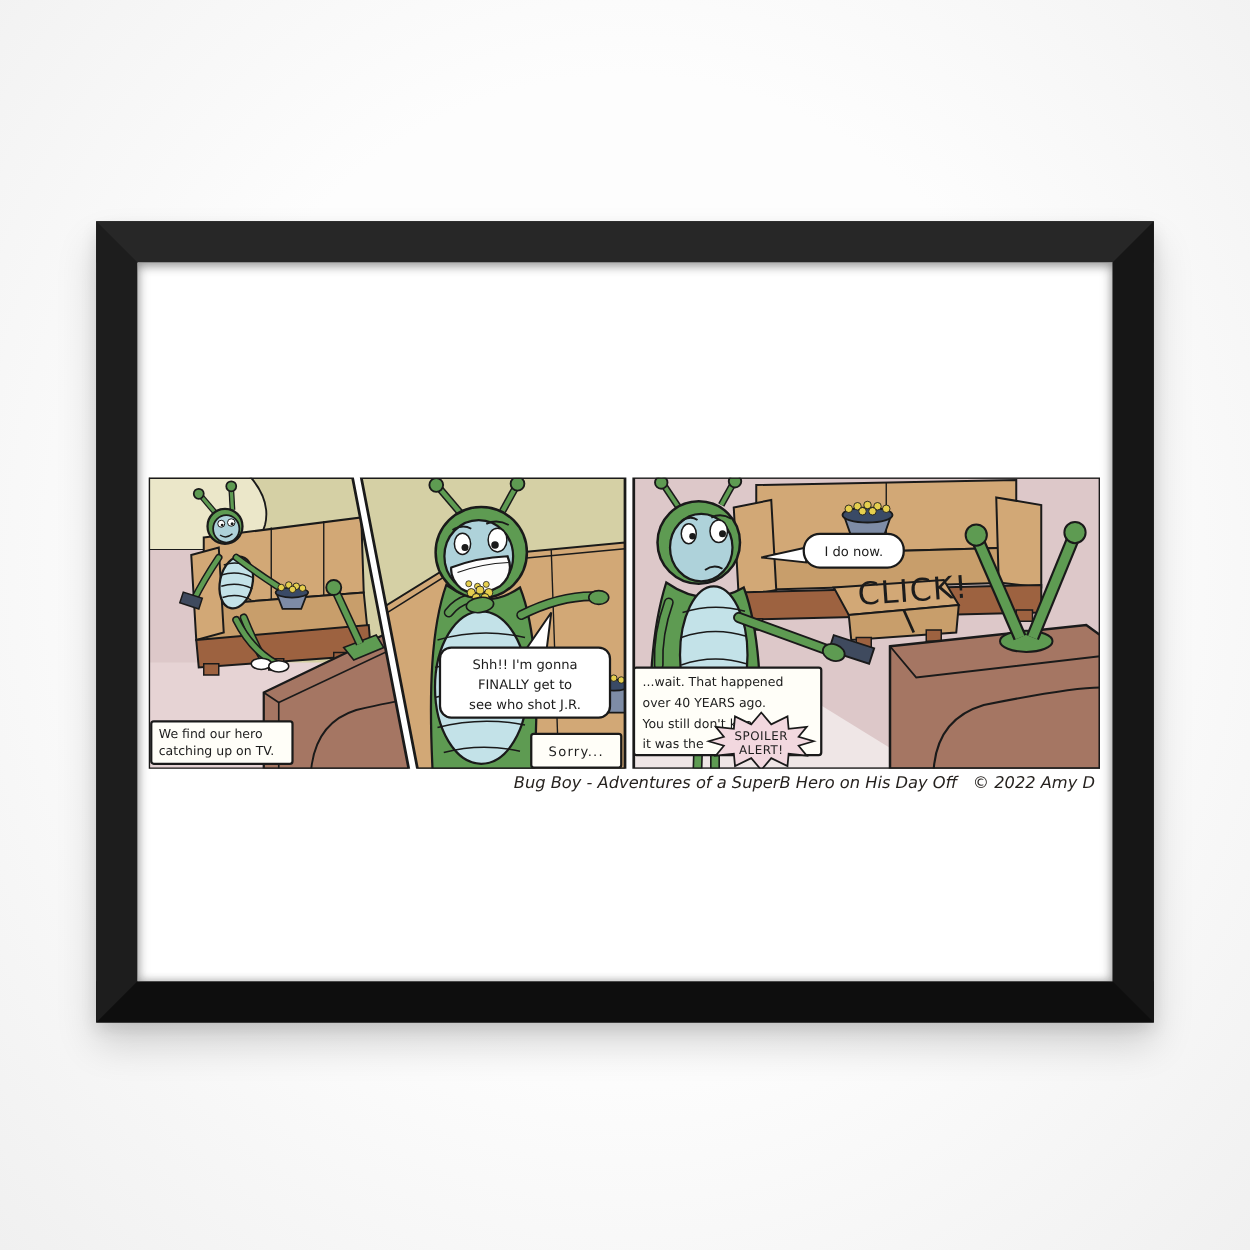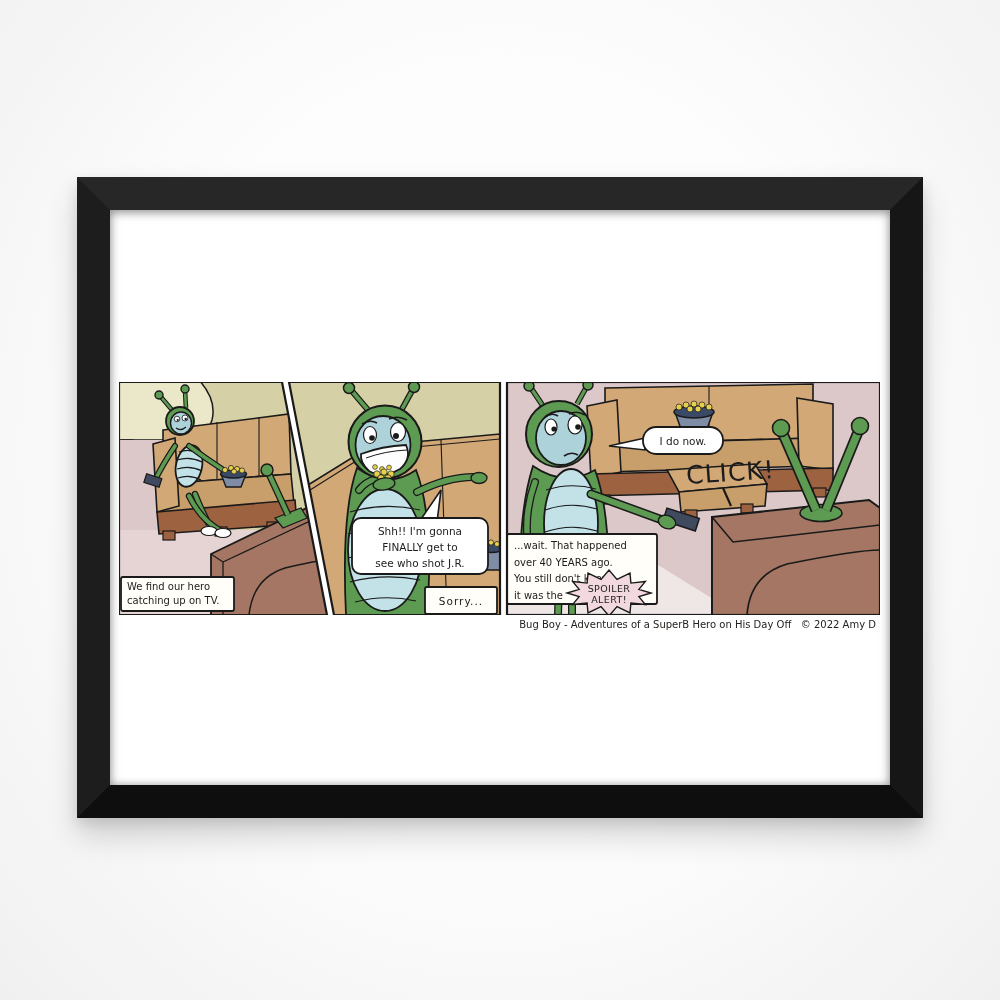--- a/index.html
+++ b/index.html
@@ -20,21 +20,21 @@
   .matte{
     position:relative;width:780px;height:575px;background:#ffffff;
     box-shadow:inset 0 4px 8px rgba(0,0,0,.28),
                inset 4px 0 8px rgba(0,0,0,.10),
                inset -4px 0 8px rgba(0,0,0,.10),
                inset 0 -3px 6px rgba(0,0,0,.08);
   }
   .strip{position:absolute;left:9px;top:172px;}
   .attribution{
     position:absolute;right:14px;top:409px;
-    font-size:10px;color:#26221f;letter-spacing:0px;white-space:pre;
+    font-size:13px;color:#26221f;letter-spacing:0px;white-space:pre;font-style:italic;
   }
   .lettering{font-family:"DejaVu Sans",sans-serif;fill:#1c1c1c;}
   .cap{font-size:10px;}
   .bub{font-size:10.5px;}
   .sfx{font-size:25px;letter-spacing:1px;}
   .burst-t{font-size:9.5px;letter-spacing:.4px;}
 </style>
 </head>
 <body>
 

